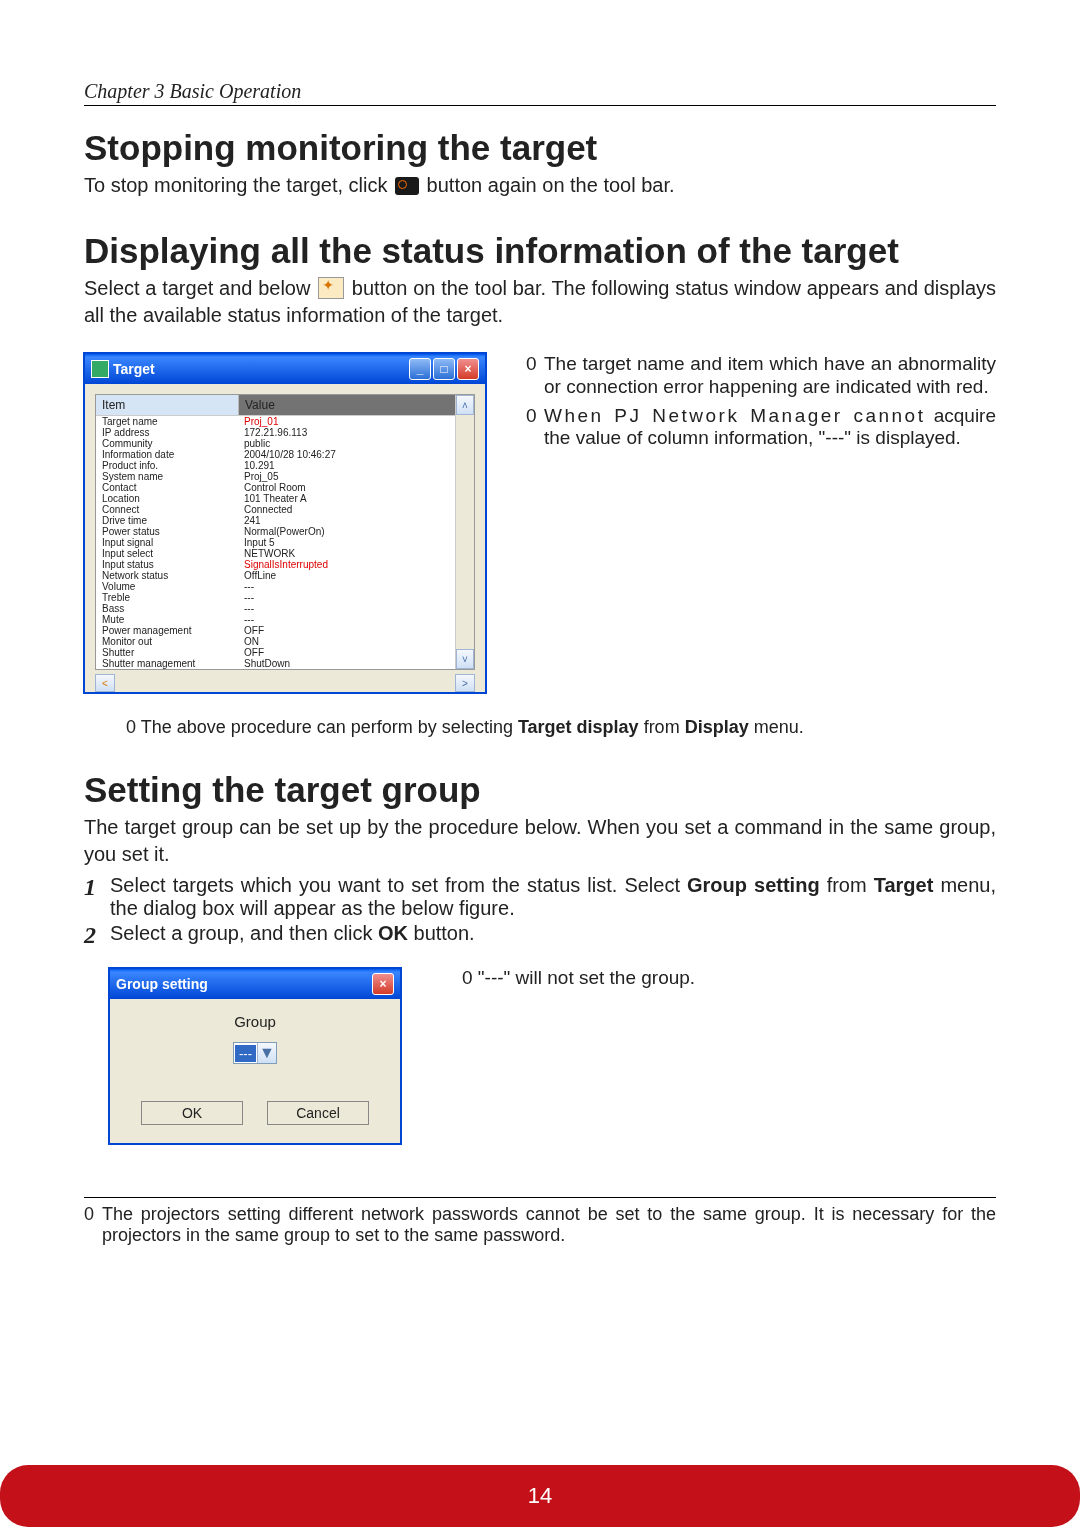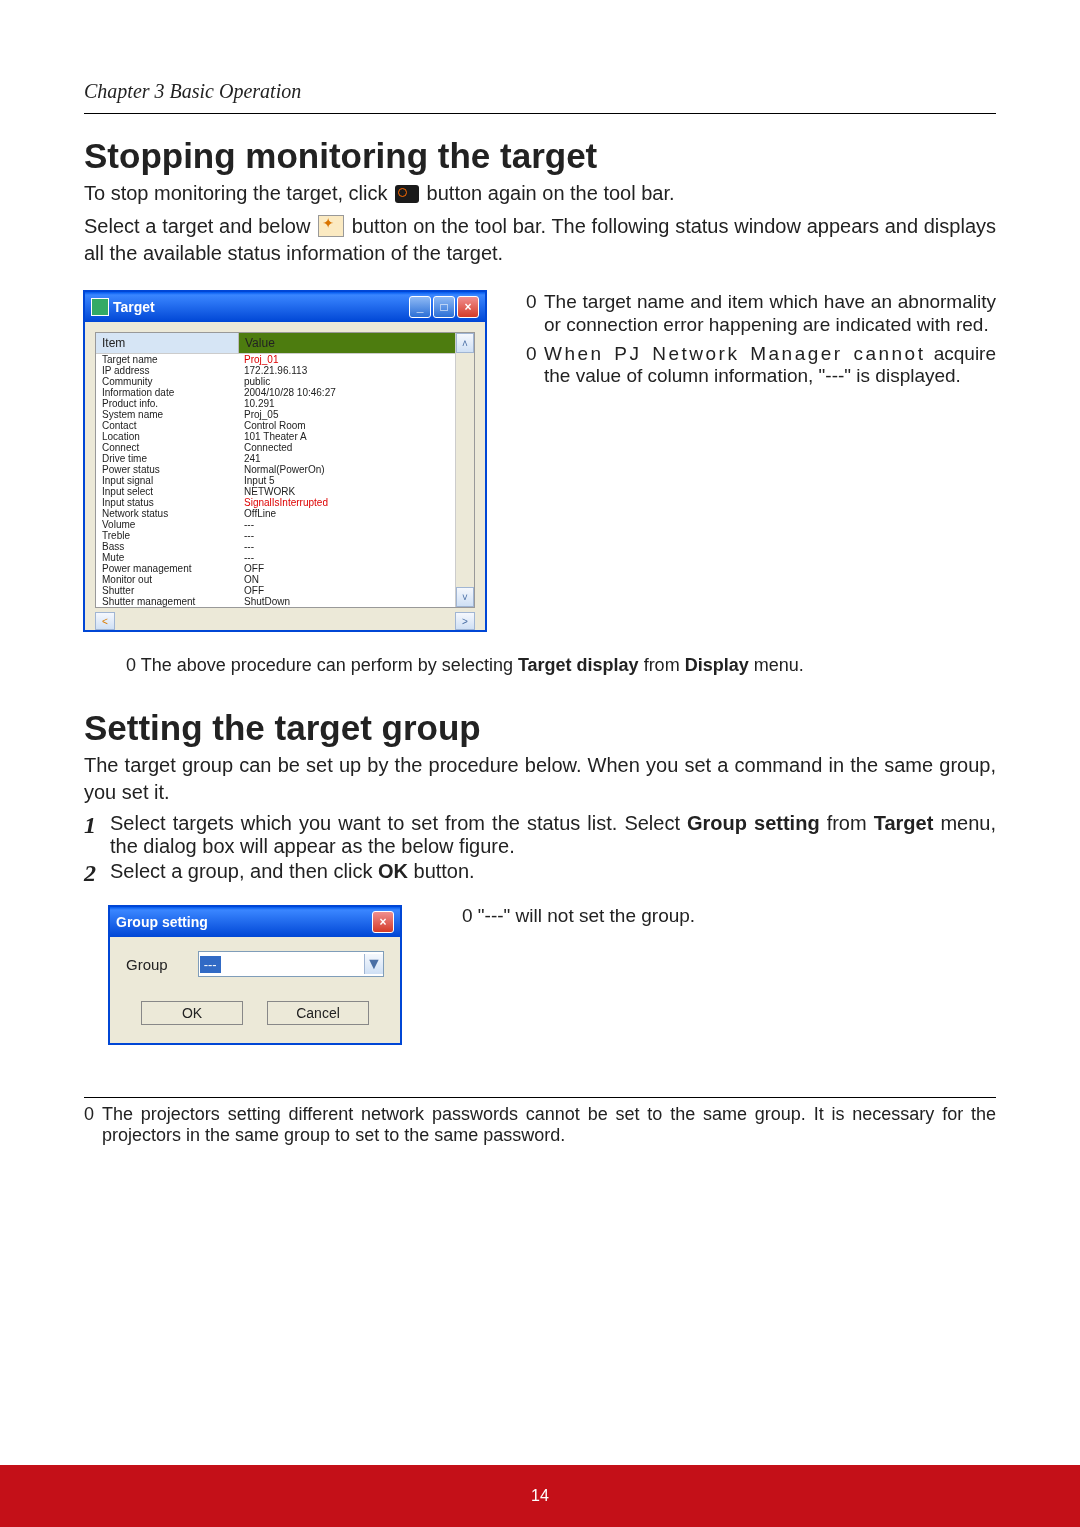--- a/index.html
+++ b/index.html
@@ -14,21 +14,21 @@
   position: relative;
   background: #fff;
   box-sizing: border-box;
   padding: 80px 84px 0 84px;
 }
 .chapter {
   font-style: italic;
   font-family: Georgia, "Times New Roman", serif;
   font-size: 20px;
   border-bottom: 1px solid #000;
-  padding-bottom: 10px;
+  padding-bottom: 2px;
   margin-bottom: 22px;
 }
 h2 {
   font-family: "Segoe UI Semibold", Arial, sans-serif;
   font-weight: 600;
   font-size: 35px;
   margin: 0 0 4px 0;
 }
 h2.mt { margin-top: 32px; }
 p { margin: 0 0 6px 0; font-size: 20px; line-height: 1.35; }
@@ -105,21 +105,21 @@
   font-size: 12px;
 }
 .win-ctrl.close { background: linear-gradient(to bottom, #f08f8f, #d43b28); }
 .table-wrap {
   margin: 10px 10px 4px 10px;
   border: 1px solid #999;
   background: #fff;
   display: flex;
 }
 .table-body { flex: 1; overflow: hidden; }
-.table-head { display: flex; background: #4d7c0f; border-bottom: 1px solid #ccc; font-size: 12px; }
+.table-head { display: flex; background: #737373; border-bottom: 1px solid #ccc; font-size: 12px; }
 .th { padding: 3px 6px; }
 .th-item { width: 130px; background: #d6e5f5; border-right: 1px solid #bbb; }
 .th-value { flex: 1; }
 .rows { font-size: 10px; }
 .row { display: flex; }
 .cell-item { width: 130px; padding: 0 6px; }
 .cell-value { flex: 1; padding: 0 6px; }
 .red { color: #d00; }
 .vscroll {
   width: 18px;
@@ -184,21 +184,21 @@
 
 .group-row { display: flex; gap: 60px; margin-top: 18px; align-items: flex-start; }
 .win-group {
   width: 290px;
   background: #ece9d8;
   border: 2px solid #0046d5;
   font-family: Tahoma, sans-serif;
   margin-left: 24px;
 }
 .group-body { padding: 14px 16px 18px 16px; }
-.group-field { display: flex; align-items: center; gap: 30px; margin-bottom: 24px; }
+.group-field { display: flex; align-items: center; gap: 12px; margin-bottom: 37px; flex-direction: column; }
 .group-label { font-size: 15px; }
 .group-select {
   flex: 1;
   background: #fff;
   border: 1px solid #7f9db9;
   height: 24px;
   display: flex; align-items: center; justify-content: space-between;
 }
 .sel-val {
   background: #316ac5; color: #fff;
@@ -229,37 +229,39 @@
 .footer-note { font-size: 18px; display: flex; }
 .red-bar {
   position: absolute;
   left: 0; right: 0; bottom: 0;
   height: 62px;
   background: #c41018;
   color: #fff;
   display: flex;
   align-items: center;
   justify-content: center;
-  font-size: 16px;
+  font-size: 22px;
+  border-radius: 28px;
 }
 </style>
 </head>
 <body>
 
 <div class="page">
 
   <div class="chapter">Chapter 3 Basic Operation</div>
 
   <h2>Stopping monitoring the target</h2>
   <p>
     <span>To stop monitoring the target, click </span>
     <span class="icon-toolbar"></span>
     <span> button again on the tool bar.</span>
   </p>
 
+  <h2 class="mt">Displaying all the status information of the target</h2>
   <p class="justify">
     <span>Select a target and below </span>
     <span class="icon-target-disp"></span>
     <span> button on the tool bar. The following status window appears and displays all the available status information of the target.</span>
   </p>
 
   <div class="content-row">
     <div class="win-target">
       <div class="titlebar">
         <div class="title-left">

